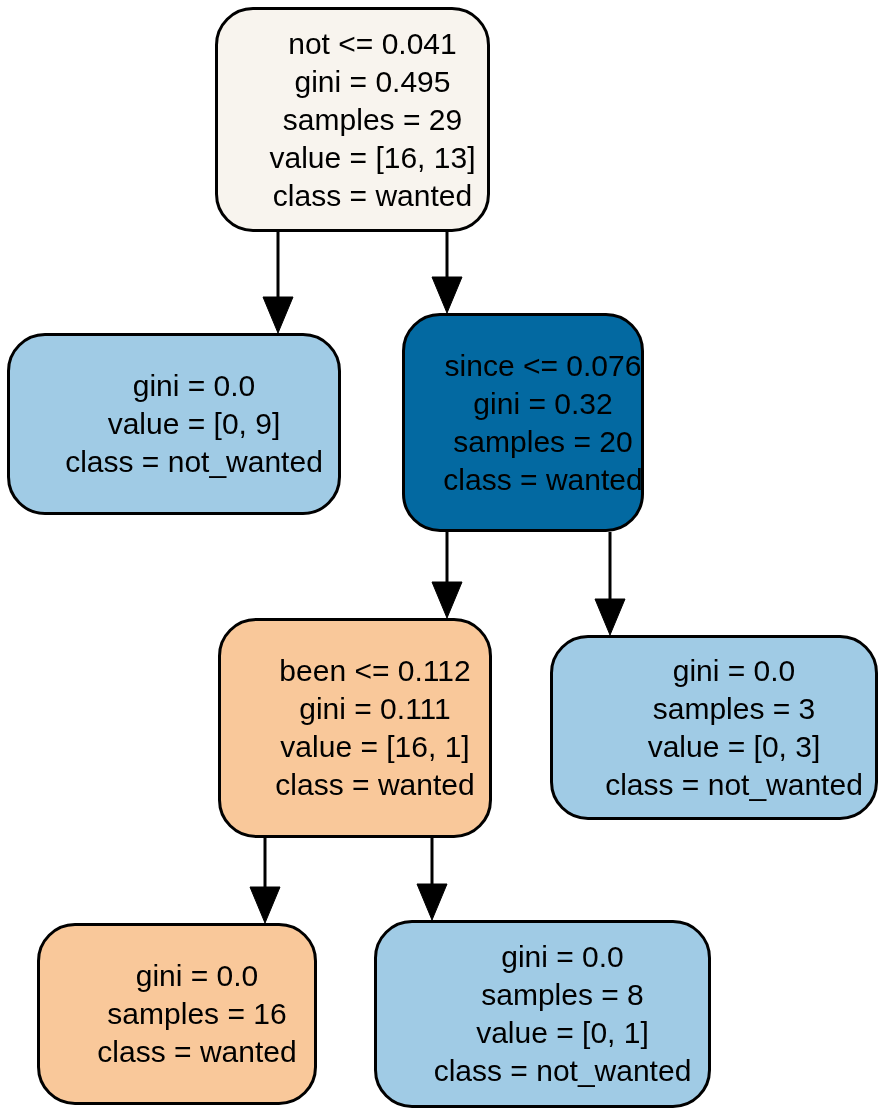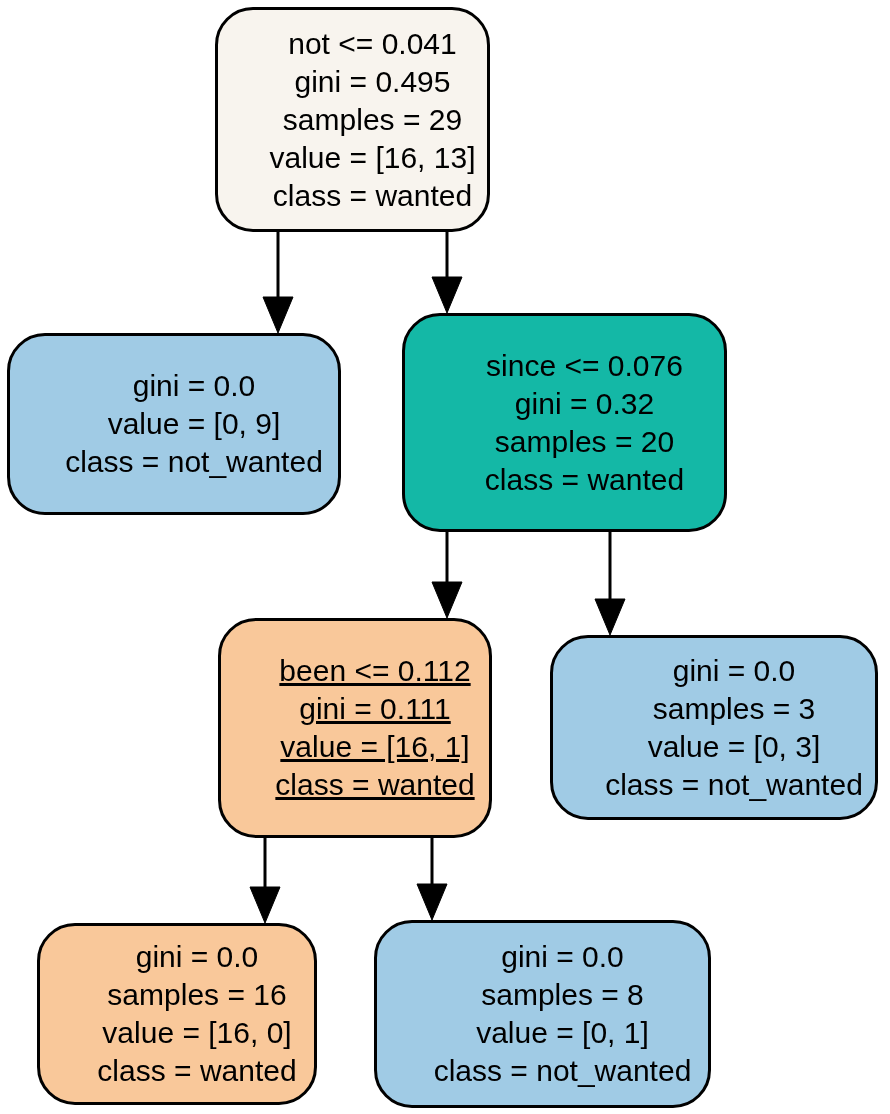--- a/index.html
+++ b/index.html
@@ -88,45 +88,44 @@
     <div class="nline">value = [16, 13]</div>
     <div class="nline">class = wanted</div>
   </div>
 
   <div class="node" style="left: 7px; top: 333px; width: 334px; height: 182px; background-color: rgb(160, 203, 229);">
     <div class="nline">gini = 0.0</div>
     <div class="nline">value = [0, 9]</div>
     <div class="nline">class = not_wanted</div>
   </div>
 
-  <div class="node" style="left: 402px; top: 313px; width: 325px; height: 219px; background-color: #14b8a6;">
+  <div class="node" style="left: 402px; top: 313px; width: 242px; height: 219px; background-color: #0369a1;">
     <div class="nline">since &lt;= 0.076</div>
     <div class="nline">gini = 0.32</div>
     <div class="nline">samples = 20</div>
     <div class="nline">class = wanted</div>
   </div>
 
-  <div class="node" style="left: 218px; top: 618px; width: 274px; height: 220px; background-color: rgb(249, 200, 154); text-decoration: underline;">
+  <div class="node" style="left: 218px; top: 618px; width: 274px; height: 220px; background-color: rgb(249, 200, 154);">
     <div class="nline">been &lt;= 0.112</div>
     <div class="nline">gini = 0.111</div>
     <div class="nline">value = [16, 1]</div>
     <div class="nline">class = wanted</div>
   </div>
 
   <div class="node" style="left: 550px; top: 635px; width: 328px; height: 185px; background-color: rgb(160, 203, 229);">
     <div class="nline">gini = 0.0</div>
     <div class="nline">samples = 3</div>
     <div class="nline">value = [0, 3]</div>
     <div class="nline">class = not_wanted</div>
   </div>
 
   <div class="node" style="left: 37px; top: 923px; width: 280px; height: 182px; background-color: rgb(249, 200, 154);">
     <div class="nline">gini = 0.0</div>
     <div class="nline">samples = 16</div>
-    <div class="nline">value = [16, 0]</div>
     <div class="nline">class = wanted</div>
   </div>
 
   <div class="node" style="left: 374px; top: 920px; width: 337px; height: 188px; background-color: rgb(160, 203, 229);">
     <div class="nline">gini = 0.0</div>
     <div class="nline">samples = 8</div>
     <div class="nline">value = [0, 1]</div>
     <div class="nline">class = not_wanted</div>
   </div>
 

